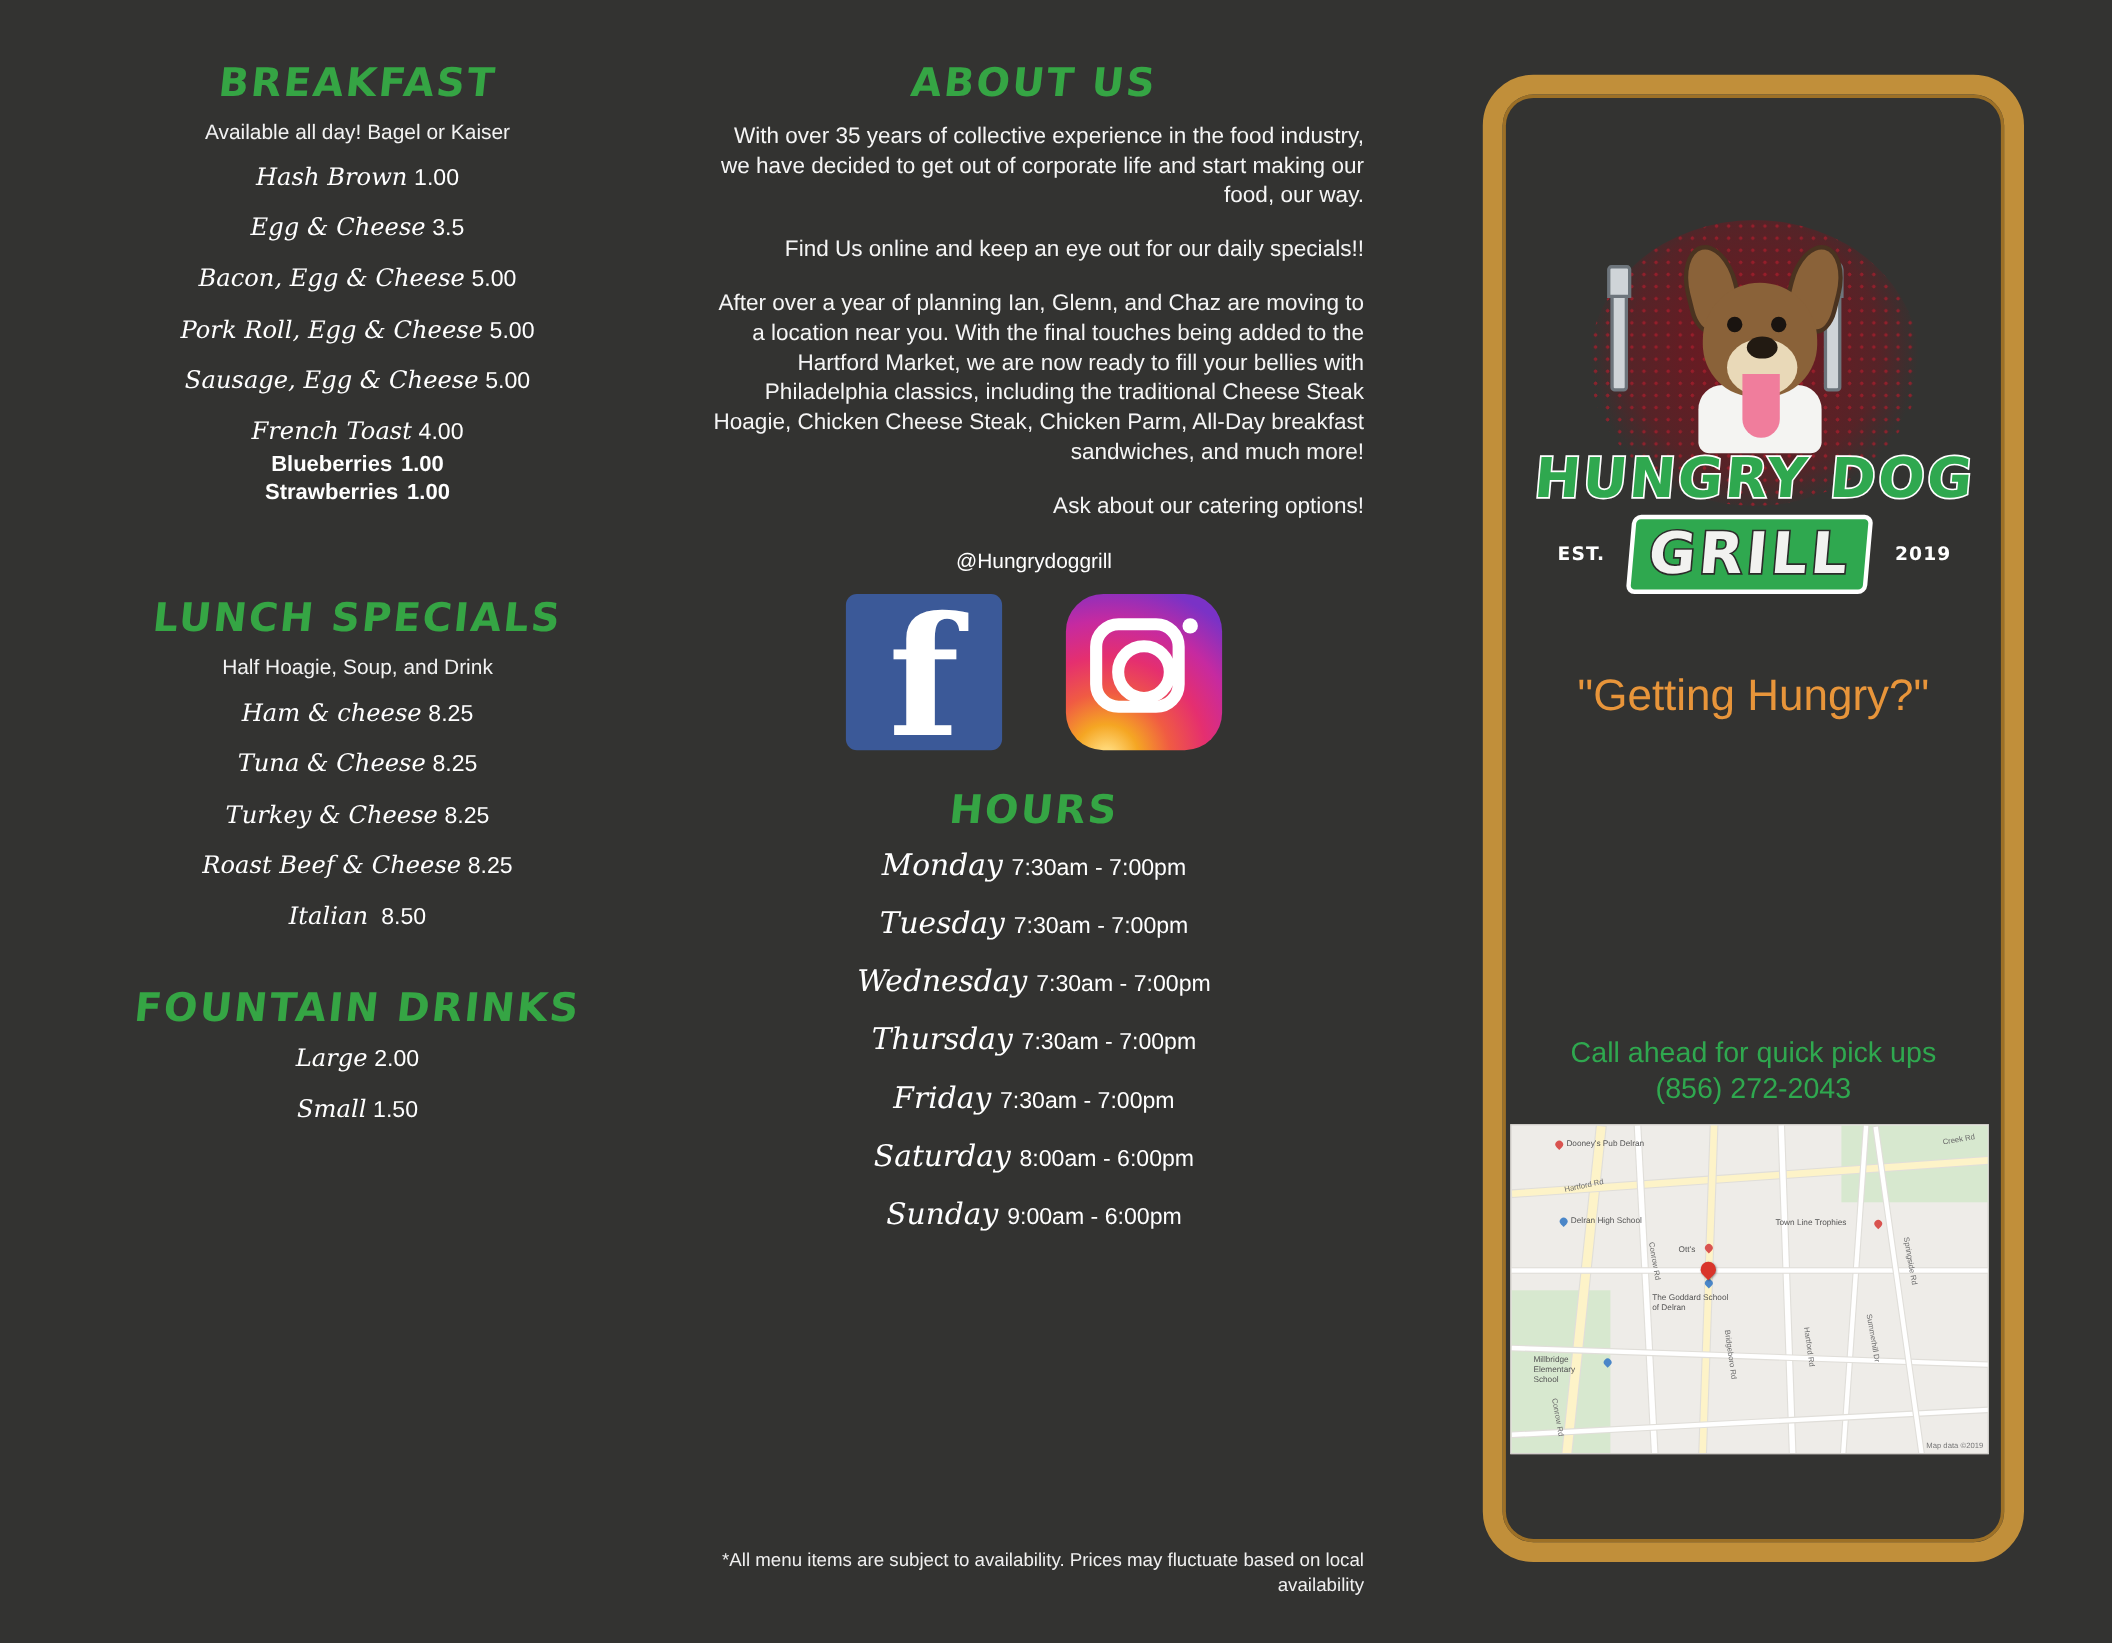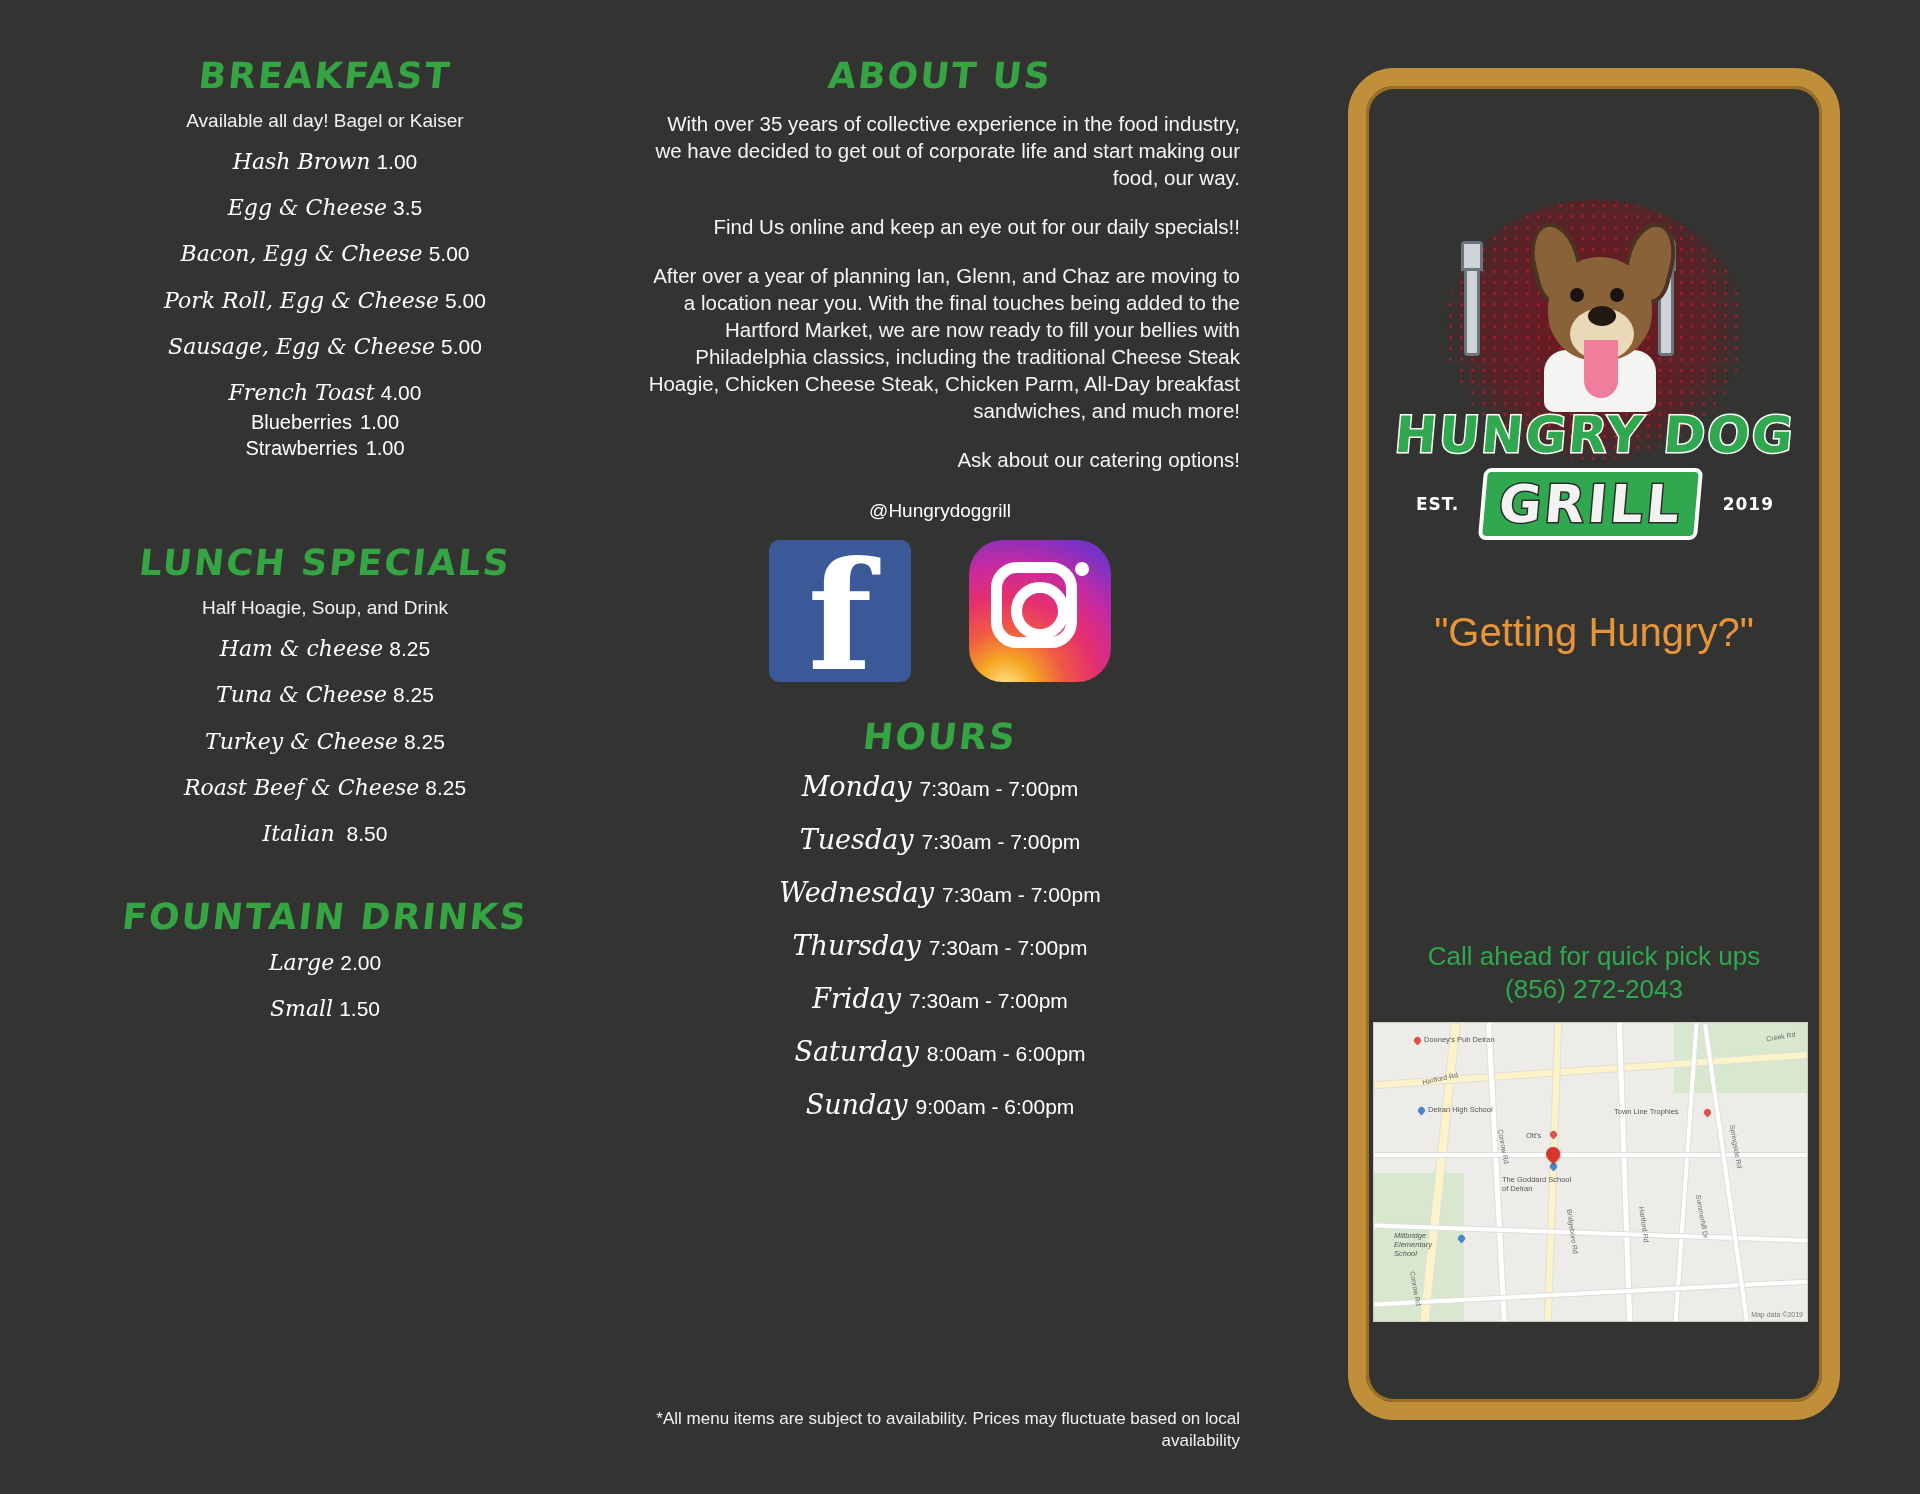--- a/index.html
+++ b/index.html
@@ -72,21 +72,21 @@
     color: #ffffff;
   }
   .item-price {
     font-family: "Liberation Sans", sans-serif;
     font-size: 21px;
     color: #ffffff;
     margin-left: 6px;
   }
   .sub-item {
     font-family: "Liberation Sans", sans-serif;
-    font-weight: normal;
+    font-weight: bold;
     font-size: 20px;
     margin: 3px 0 0 0;
     color: #ffffff;
   }
   .sub-item .sp { margin-left: 8px; }
 
   
   .about-p {
     font-size: 20.5px;
     line-height: 1.32;
@@ -605,21 +605,21 @@
       <span class="poi-dot" style="left:330px;top:86px;"></span>
       <span class="poi" style="left:240px;top:84px;">Town Line Trophies</span>
 
       <span class="poi-dot" style="left:176px;top:108px;"></span>
       <span class="poi" style="left:152px;top:108px;">Ott's</span>
 
       <span class="poi-dot blue" style="left:176px;top:140px;"></span>
       <span class="poi" style="left:128px;top:152px;width:70px;white-space:normal;">The Goddard School of Delran</span>
 
       <span class="poi-dot blue" style="left:84px;top:212px;"></span>
-      <span class="poi" style="left:20px;top:208px;width:60px;white-space:normal;font-style:italic;">Millbridge Elementary School</span>
+      <span class="poi" style="left:20px;top:208px;width:60px;white-space:normal;">Millbridge Elementary School</span>
 
       <span class="map-label" style="left:48px;top:52px;transform:rotate(-12deg);">Hartford Rd</span>
       <span class="map-label" style="left:112px;top:120px;transform:rotate(80deg);">Conrow Rd</span>
       <span class="map-label" style="left:176px;top:205px;transform:rotate(82deg);">Bridgeboro Rd</span>
       <span class="map-label" style="left:252px;top:198px;transform:rotate(82deg);">Hartford Rd</span>
       <span class="map-label" style="left:392px;top:10px;transform:rotate(-10deg);">Creek Rd</span>
       <span class="map-label" style="left:340px;top:120px;transform:rotate(80deg);">Springside Rd</span>
       <span class="map-label" style="left:306px;top:190px;transform:rotate(80deg);">Summerhill Dr</span>
       <span class="map-label" style="left:24px;top:262px;transform:rotate(80deg);">Conrow Rd</span>
 

